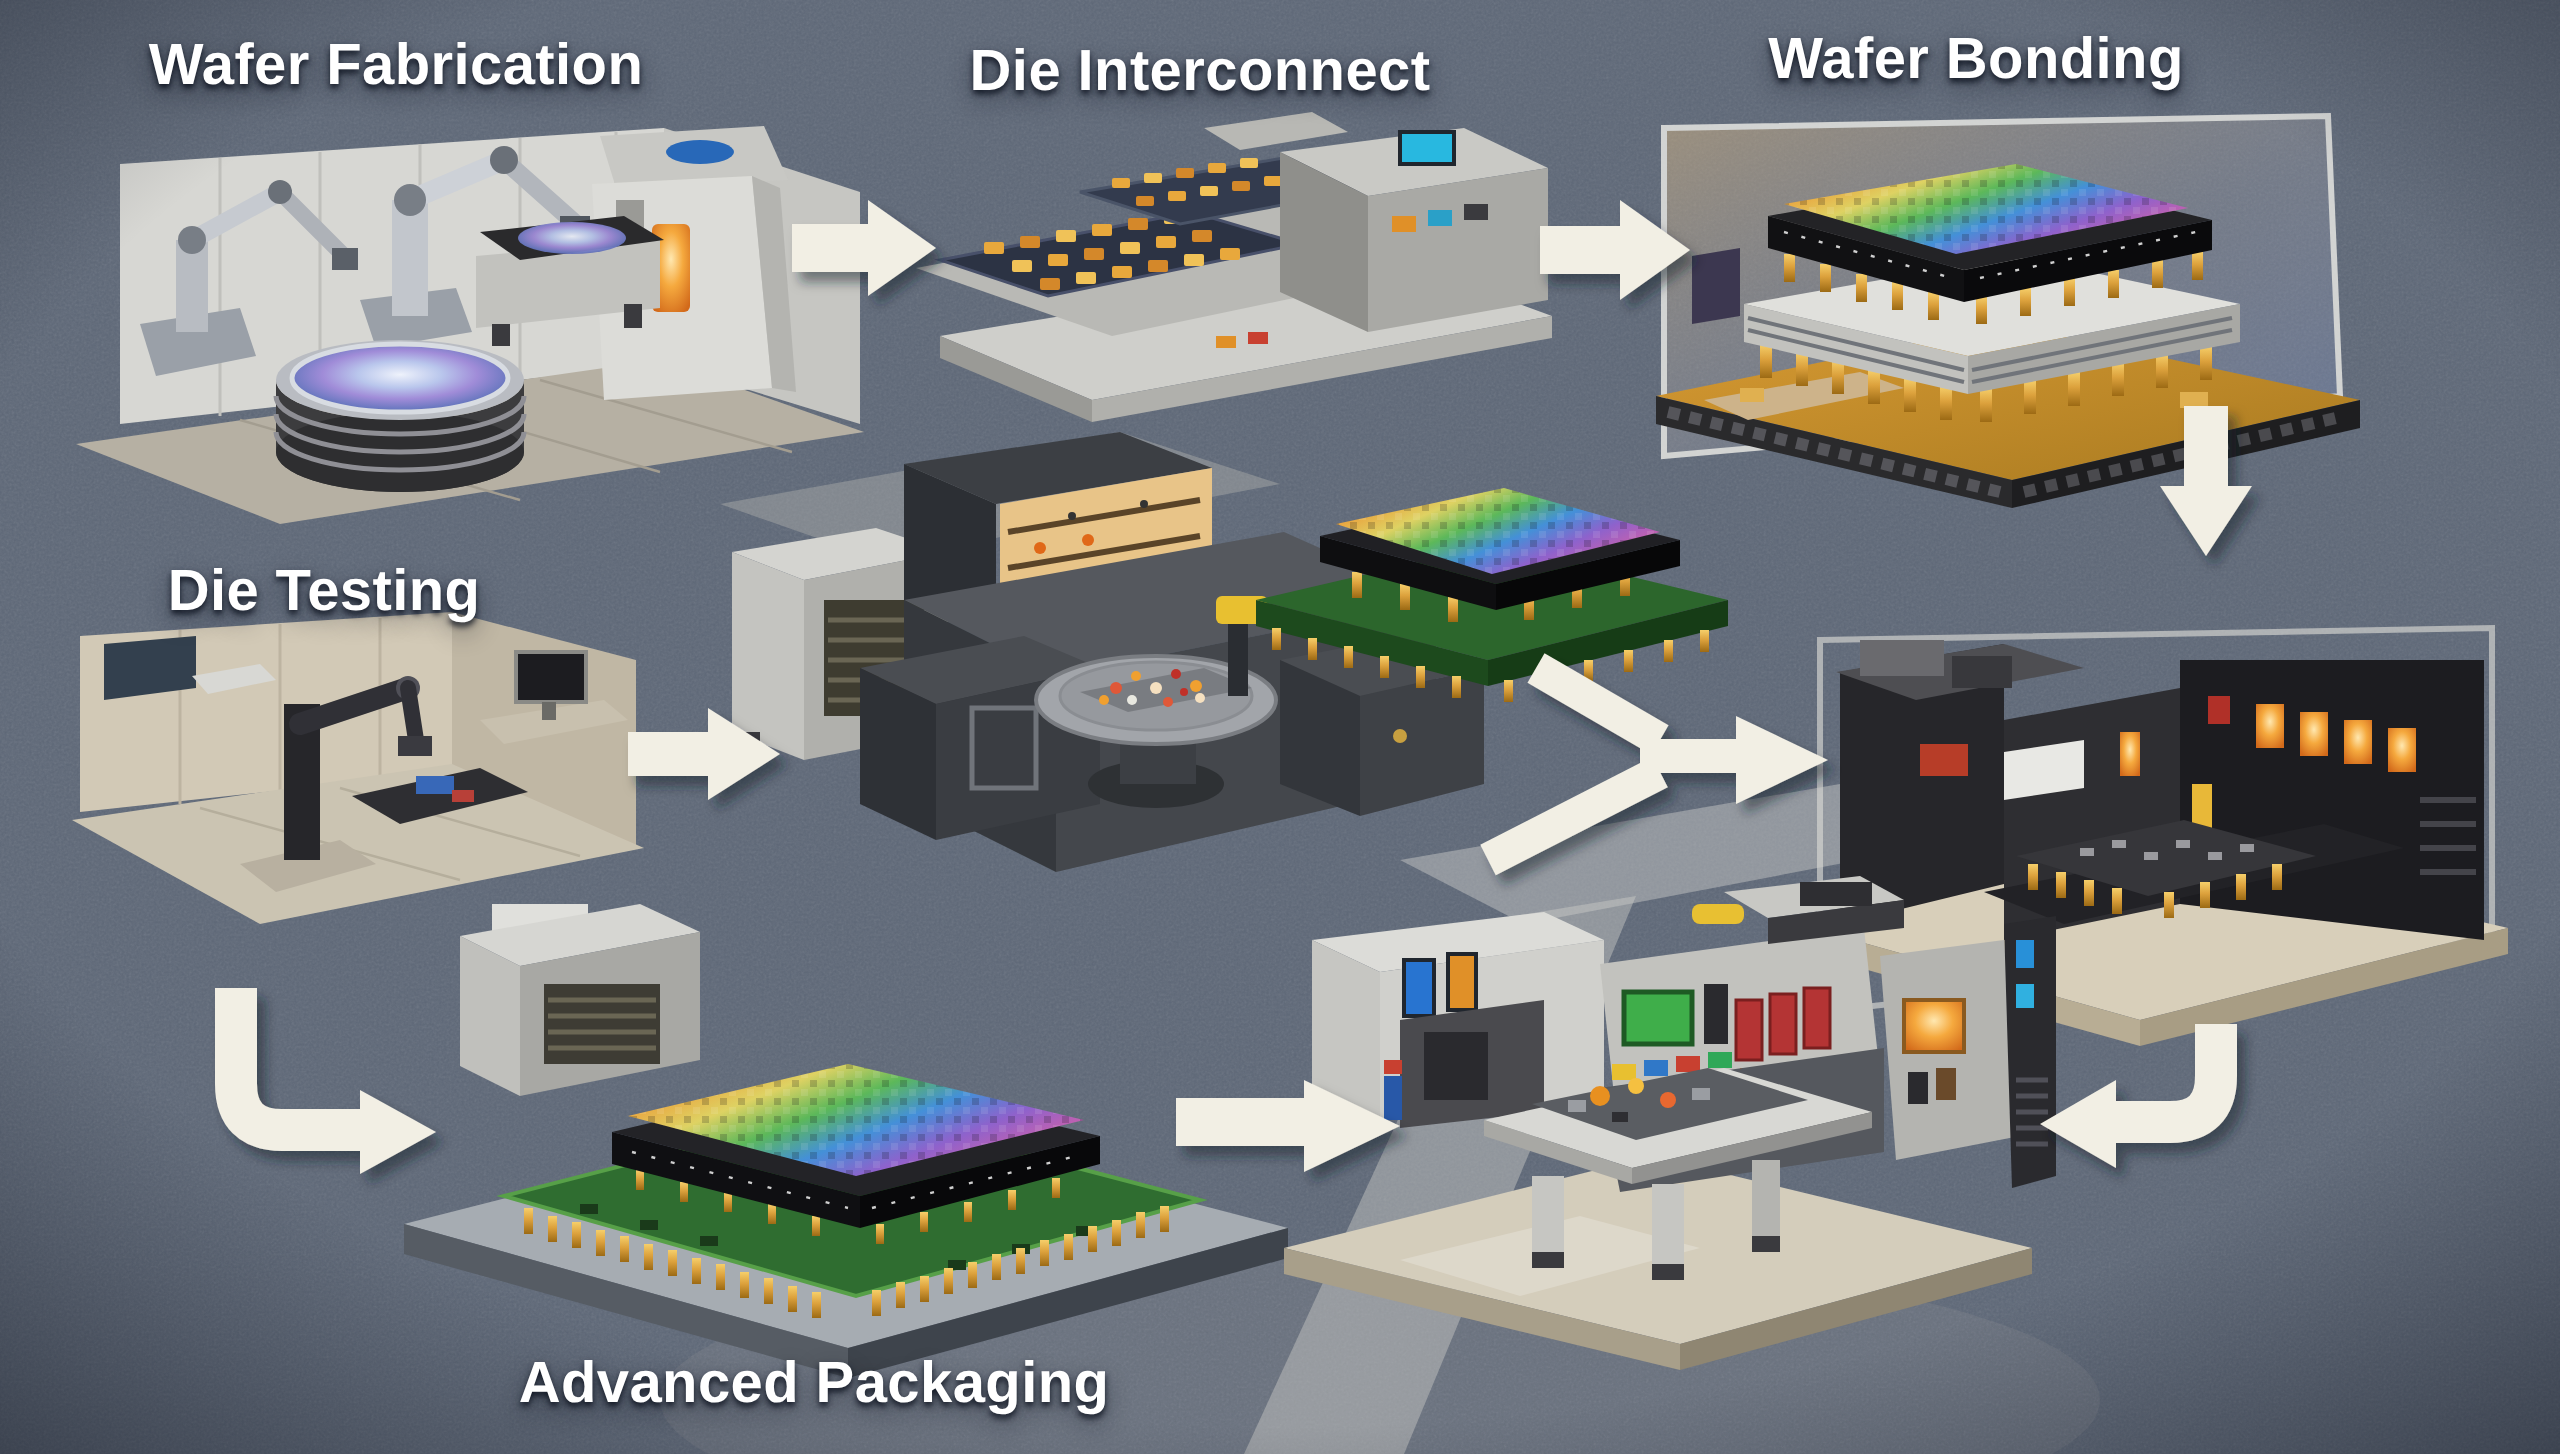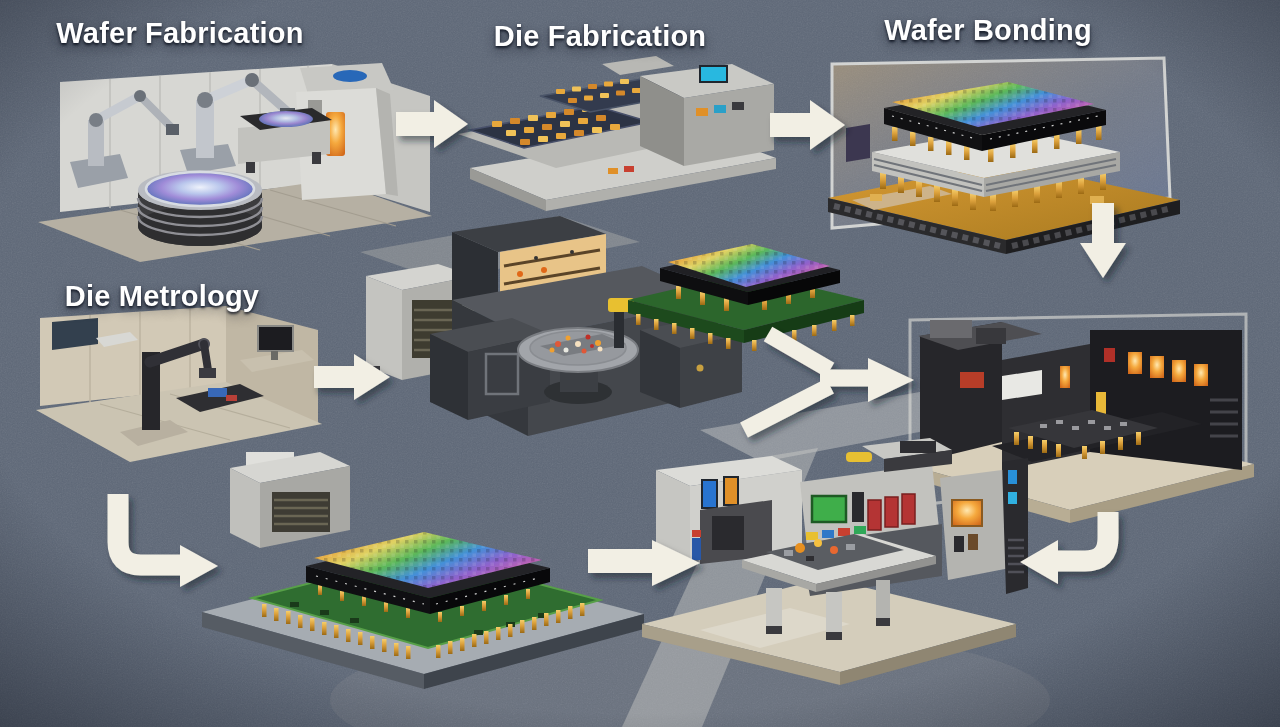--- a/index.html
+++ b/index.html
@@ -619,18 +619,19 @@
     </g>
     <g filter="url(#ds)">
       <path d="M1108 512 V538 Q1108 561 1085 561 H1054" stroke-width="21" fill="none"></path>
       <polygon points="1058,540 1020,562 1058,584" stroke="none"></polygon>
     </g>
   </g>
 
   <rect width="1280" height="727" fill="url(#vign)"></rect>
 </svg>
 
-<div class="stage-label" style="left:180px;top:14px">Wafer Fabrication</div>
-<div class="stage-label" style="left:600px;top:17px">Die Fabrication</div>
+<div class="stage-label" style="left:198px;top:14px">Wafer Fabrication</div>
+<div class="stage-label" style="left:600px;top:17px">Die Interconnect</div>
 <div class="stage-label" style="left:988px;top:11px">Wafer Bonding</div>
-<div class="stage-label" style="left:162px;top:277px">Die Metrology</div>
+<div class="stage-label" style="left:162px;top:277px">Die Testing</div>
+<div class="stage-label" style="left:407px;top:673px">Advanced Packaging</div>
 
 </div>
 
 </body></html>

